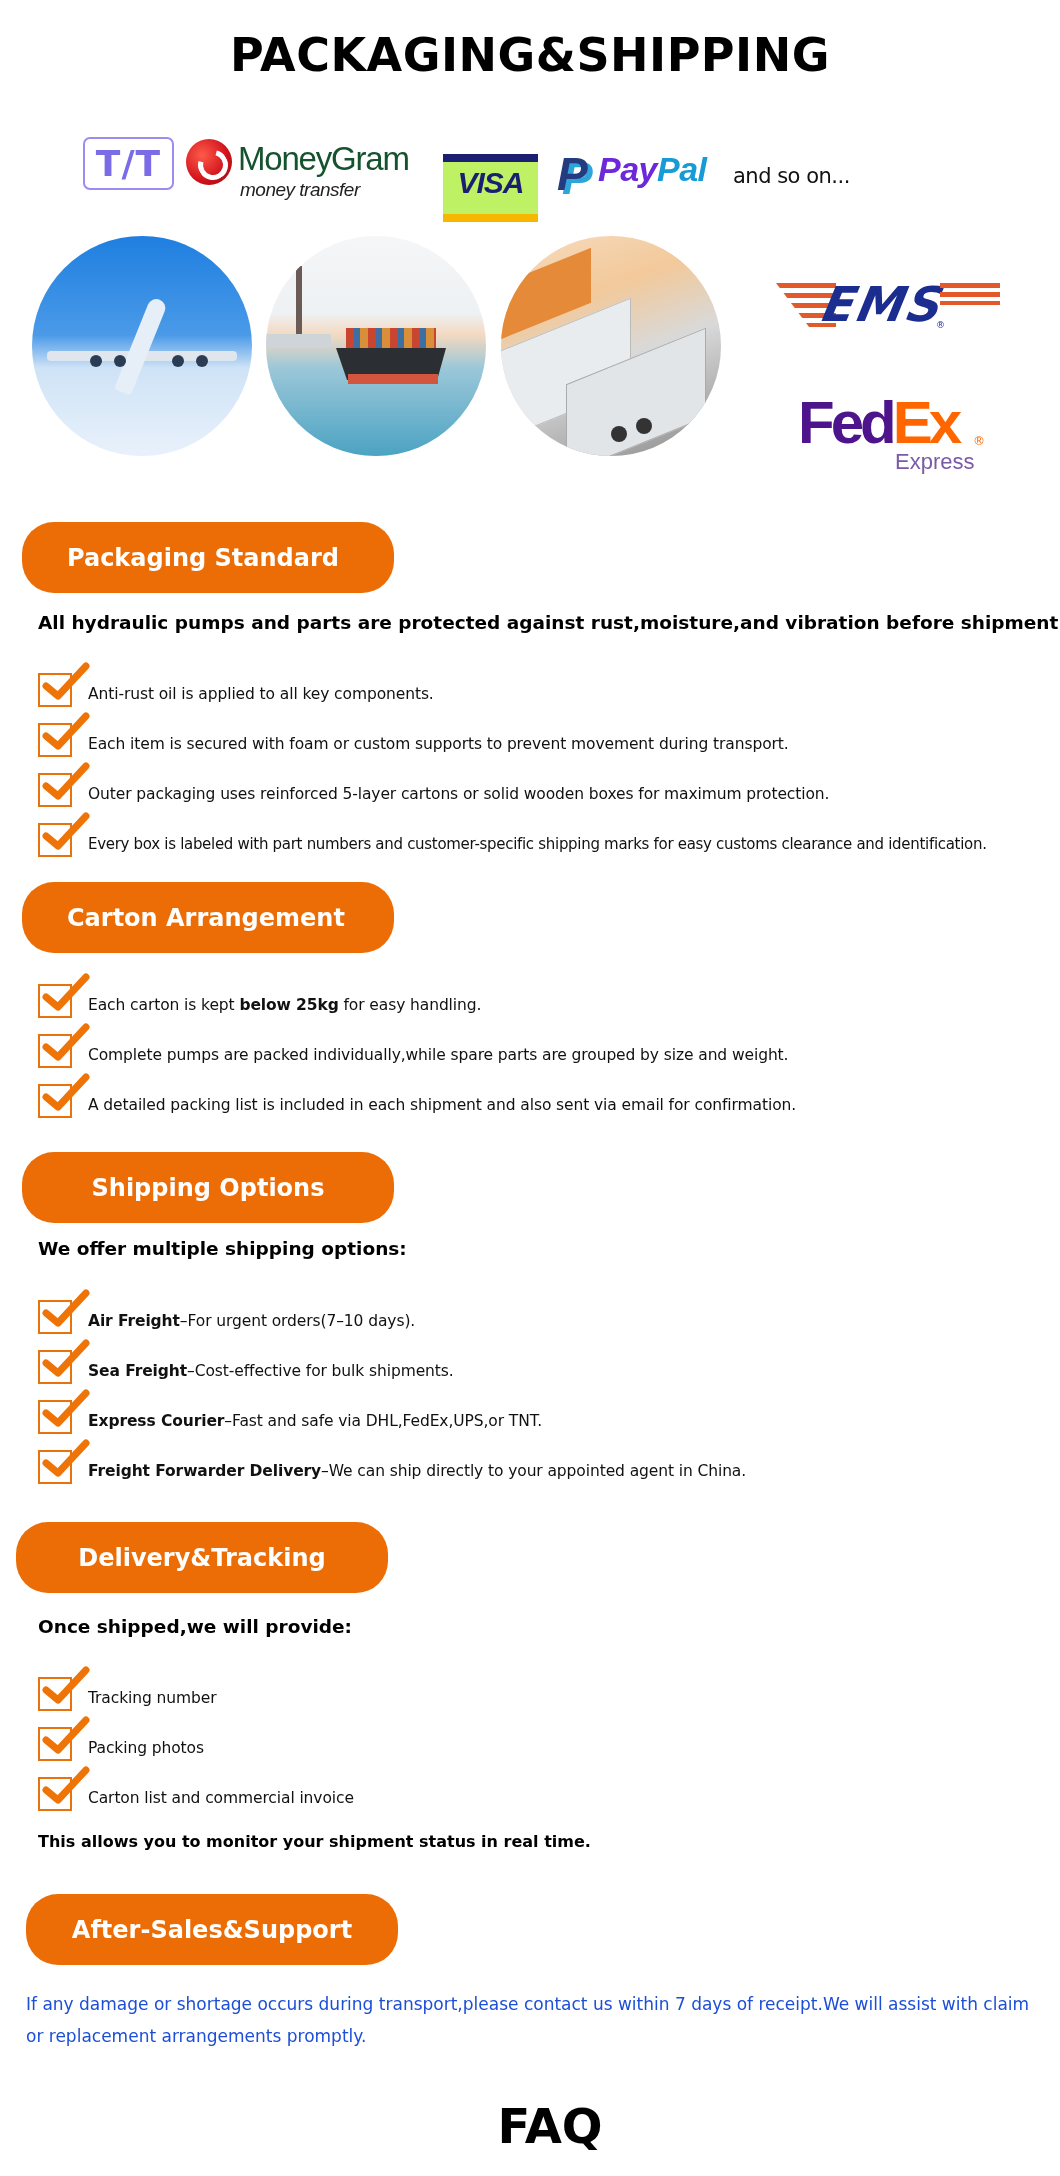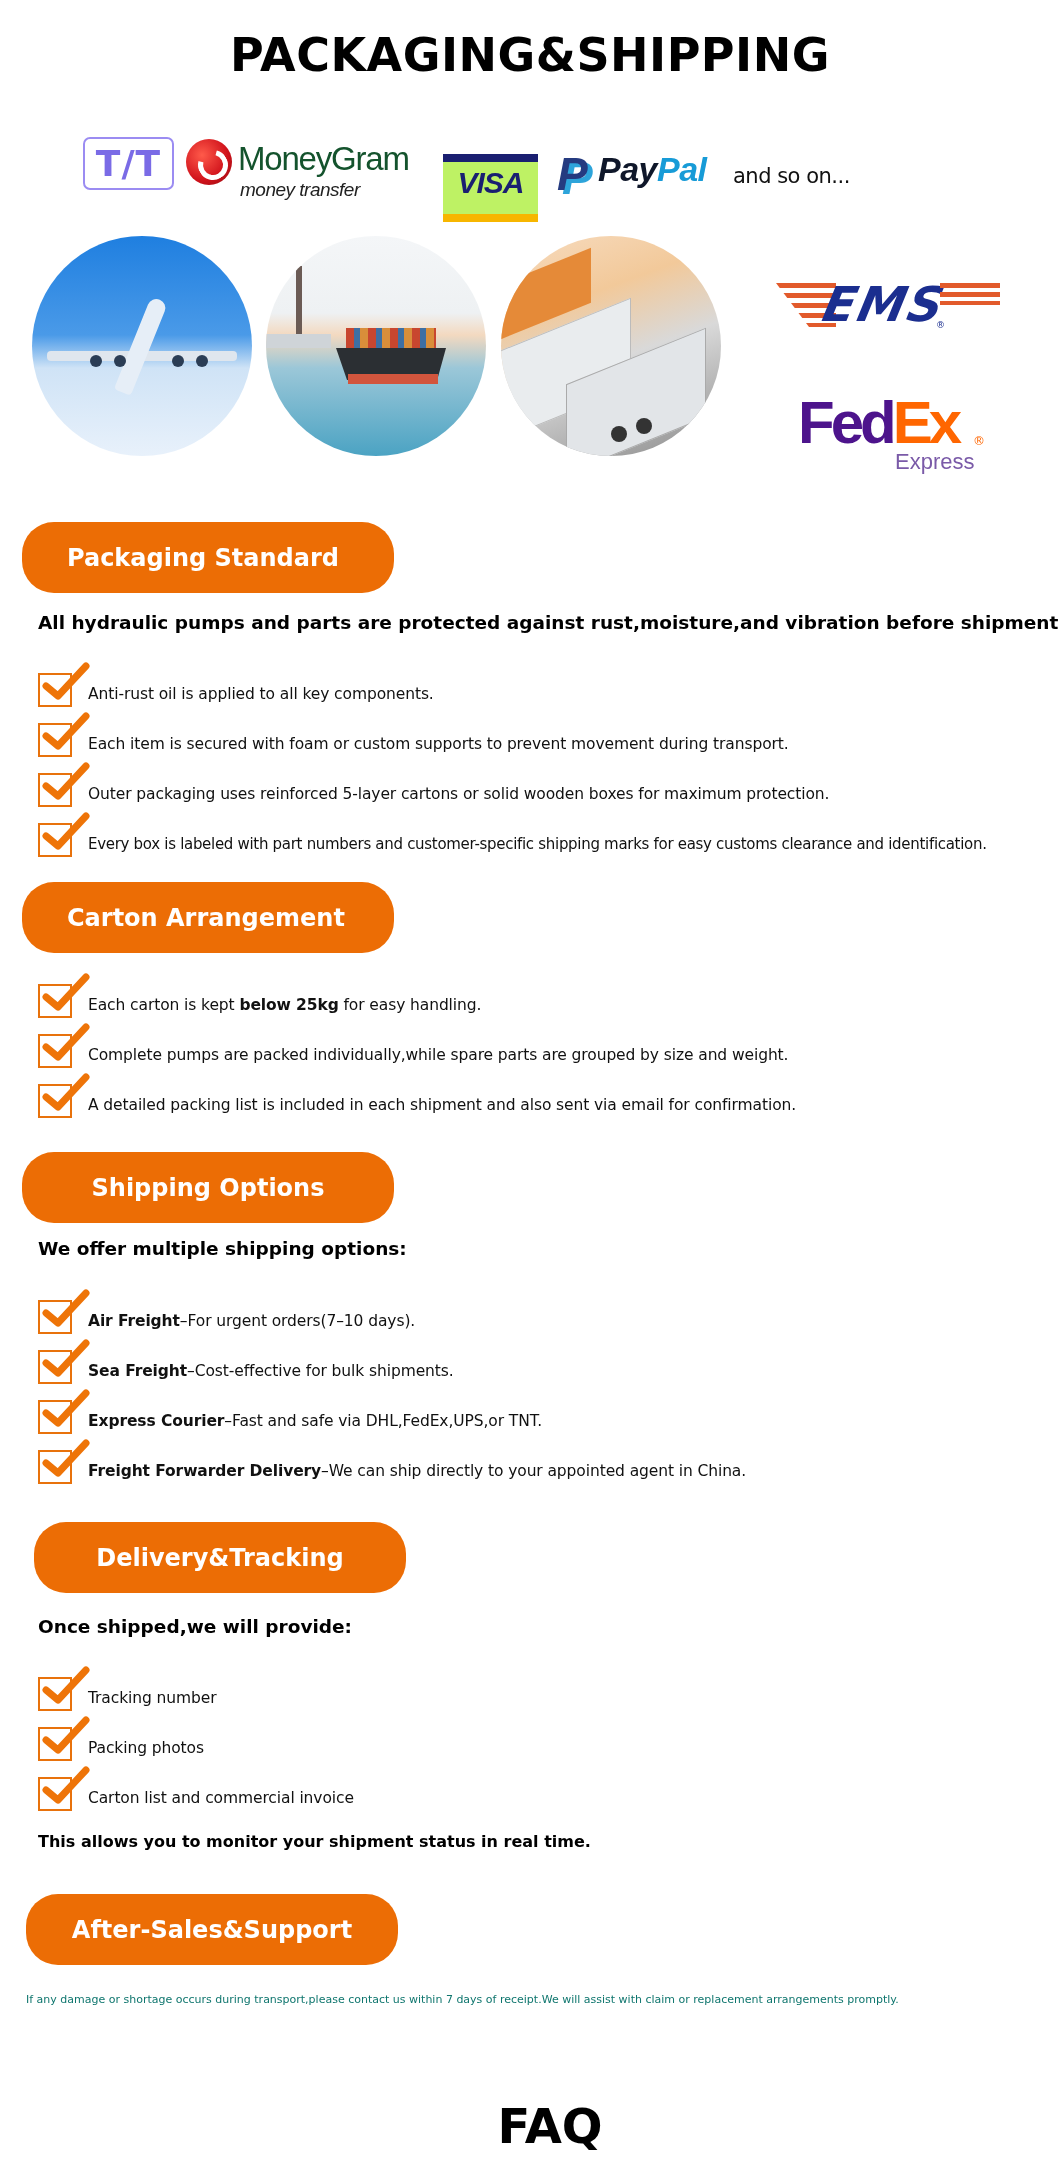--- a/index.html
+++ b/index.html
@@ -51,21 +51,21 @@
   .pp-mark {
     position: absolute; left: 557px; top: 152px; width: 34px; height: 44px;
     font-family: "Liberation Sans", sans-serif; font-weight: bold; font-style: italic;
     font-size: 46px; line-height: 44px; color: #253b80;
   }
   .pp-mark span { position: absolute; left: 5px; top: 4px; color: #179bd7; opacity: 0.9; }
   .pp-text {
     position: absolute; left: 598px; top: 150px; font-family: "Liberation Sans", sans-serif;
     font-weight: bold; font-style: italic; font-size: 34px; letter-spacing: -0.5px;
   }
-  .pp-text .pay { color: #0f172a; }
+  .pp-text .pay { color: #6d28d9; }
   .pp-text .pal { color: #179bd7; }
   .and-so-on {
     position: absolute; left: 733px; top: 164px; font-family: "DejaVu Sans", sans-serif;
     font-size: 21px; color: #111; letter-spacing: -0.5px;
   }
 
   
   .circle { position: absolute; width: 220px; height: 220px; border-radius: 50%; overflow: hidden; top: 236px; }
   .c-air { left: 32px; background: linear-gradient(180deg, #1f7fe0 0%, #4a9ae8 45%, #cfe3f6 60%, #e8f1fb 100%); }
   .c-sea { left: 266px; background: linear-gradient(180deg, #f4f6f8 0%, #eef1f3 35%, #f3d9c0 45%, #9bc7d8 60%, #4ba3c3 100%); }
@@ -128,21 +128,21 @@
   }
   .check-mark { position: absolute; left: 2px; top: -1px; width: 52px; height: 44px; }
   .check-text {
     position: absolute; left: 50px; top: 22px; font-family: "DejaVu Sans", sans-serif;
     font-size: 15.5px; color: #111; white-space: nowrap; letter-spacing: -0.1px;
   }
   .check-text b { font-weight: bold; }
 
   .paragraph {
     position: absolute; left: 26px; top: 1988px; width: 1010px;
-    font-family: "DejaVu Sans", sans-serif; font-size: 11px; line-height: 23px; color: #0f766e;
+    font-family: "DejaVu Sans", sans-serif; font-size: 17px; line-height: 32px; color: #1d4ed8;
   }
   .faq-title {
     position: absolute; left: 0; width: 1060px; top: 2098px; text-align: center;
     font-family: "DejaVu Sans", sans-serif; font-weight: bold; font-size: 48px; color: #000; padding-left: 40px;
   }
 </style>
 </head>
 <body>
 
 <h1 class="page-title">PACKAGING&amp;SHIPPING</h1>
@@ -278,21 +278,21 @@
   <div class="check-text"><b>Express Courier</b><span>–Fast and safe via DHL,FedEx,UPS,or TNT.</span></div>
 </div>
 <div class="check-item" style="top:1440px;">
   <div class="check-box"></div>
   <svg class="check-mark" viewBox="0 0 52 44">
       <path d="M6 24 L18 34 L46 4" fill="none" stroke="#ee7408" stroke-width="7" stroke-linecap="round" stroke-linejoin="round"></path>
     </svg>
   <div class="check-text"><b>Freight Forwarder Delivery</b><span>–We can ship directly to your appointed agent in China.</span></div>
 </div>
 
-<div class="pill center-text" style="left:34px;top:1522px;">Delivery&amp;Tracking</div>
+<div class="pill center-text" style="left:16px;top:1522px;">Delivery&amp;Tracking</div>
 <div class="subhead" style="top:1616px;">Once shipped,we will provide:</div>
 
 <div class="check-item" style="top:1667px;">
   <div class="check-box"></div>
   <svg class="check-mark" viewBox="0 0 52 44">
       <path d="M6 24 L18 34 L46 4" fill="none" stroke="#ee7408" stroke-width="7" stroke-linecap="round" stroke-linejoin="round"></path>
     </svg>
   <div class="check-text">Tracking number</div>
 </div>
 <div class="check-item" style="top:1717px;">

